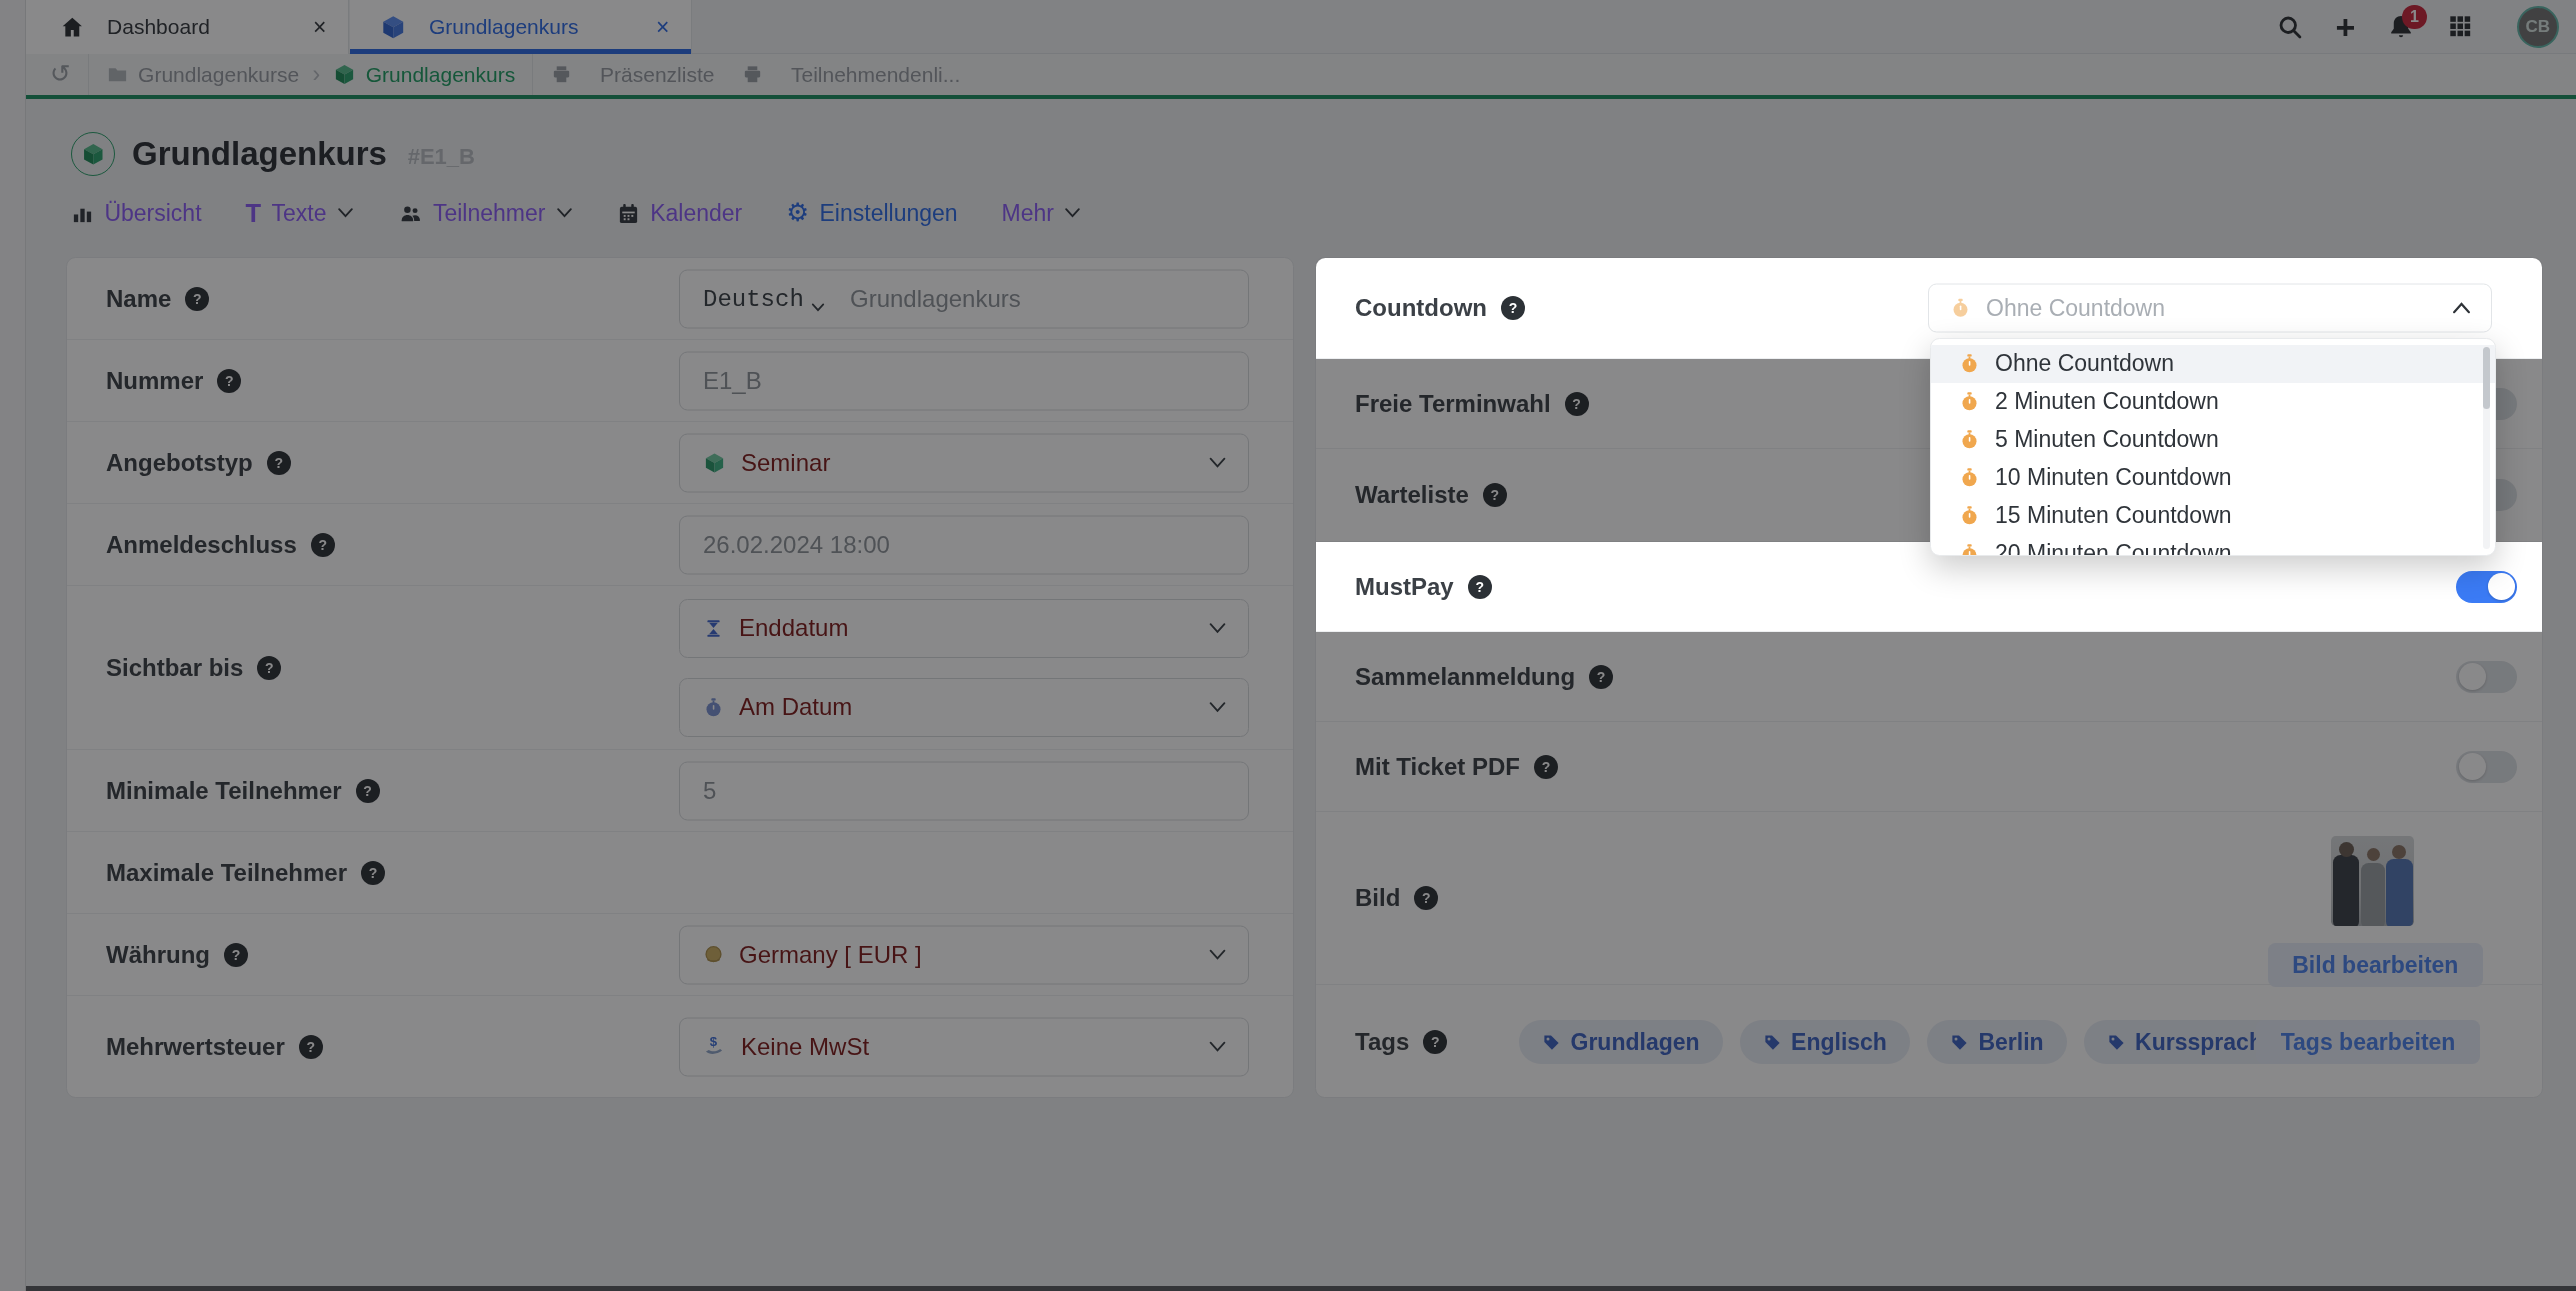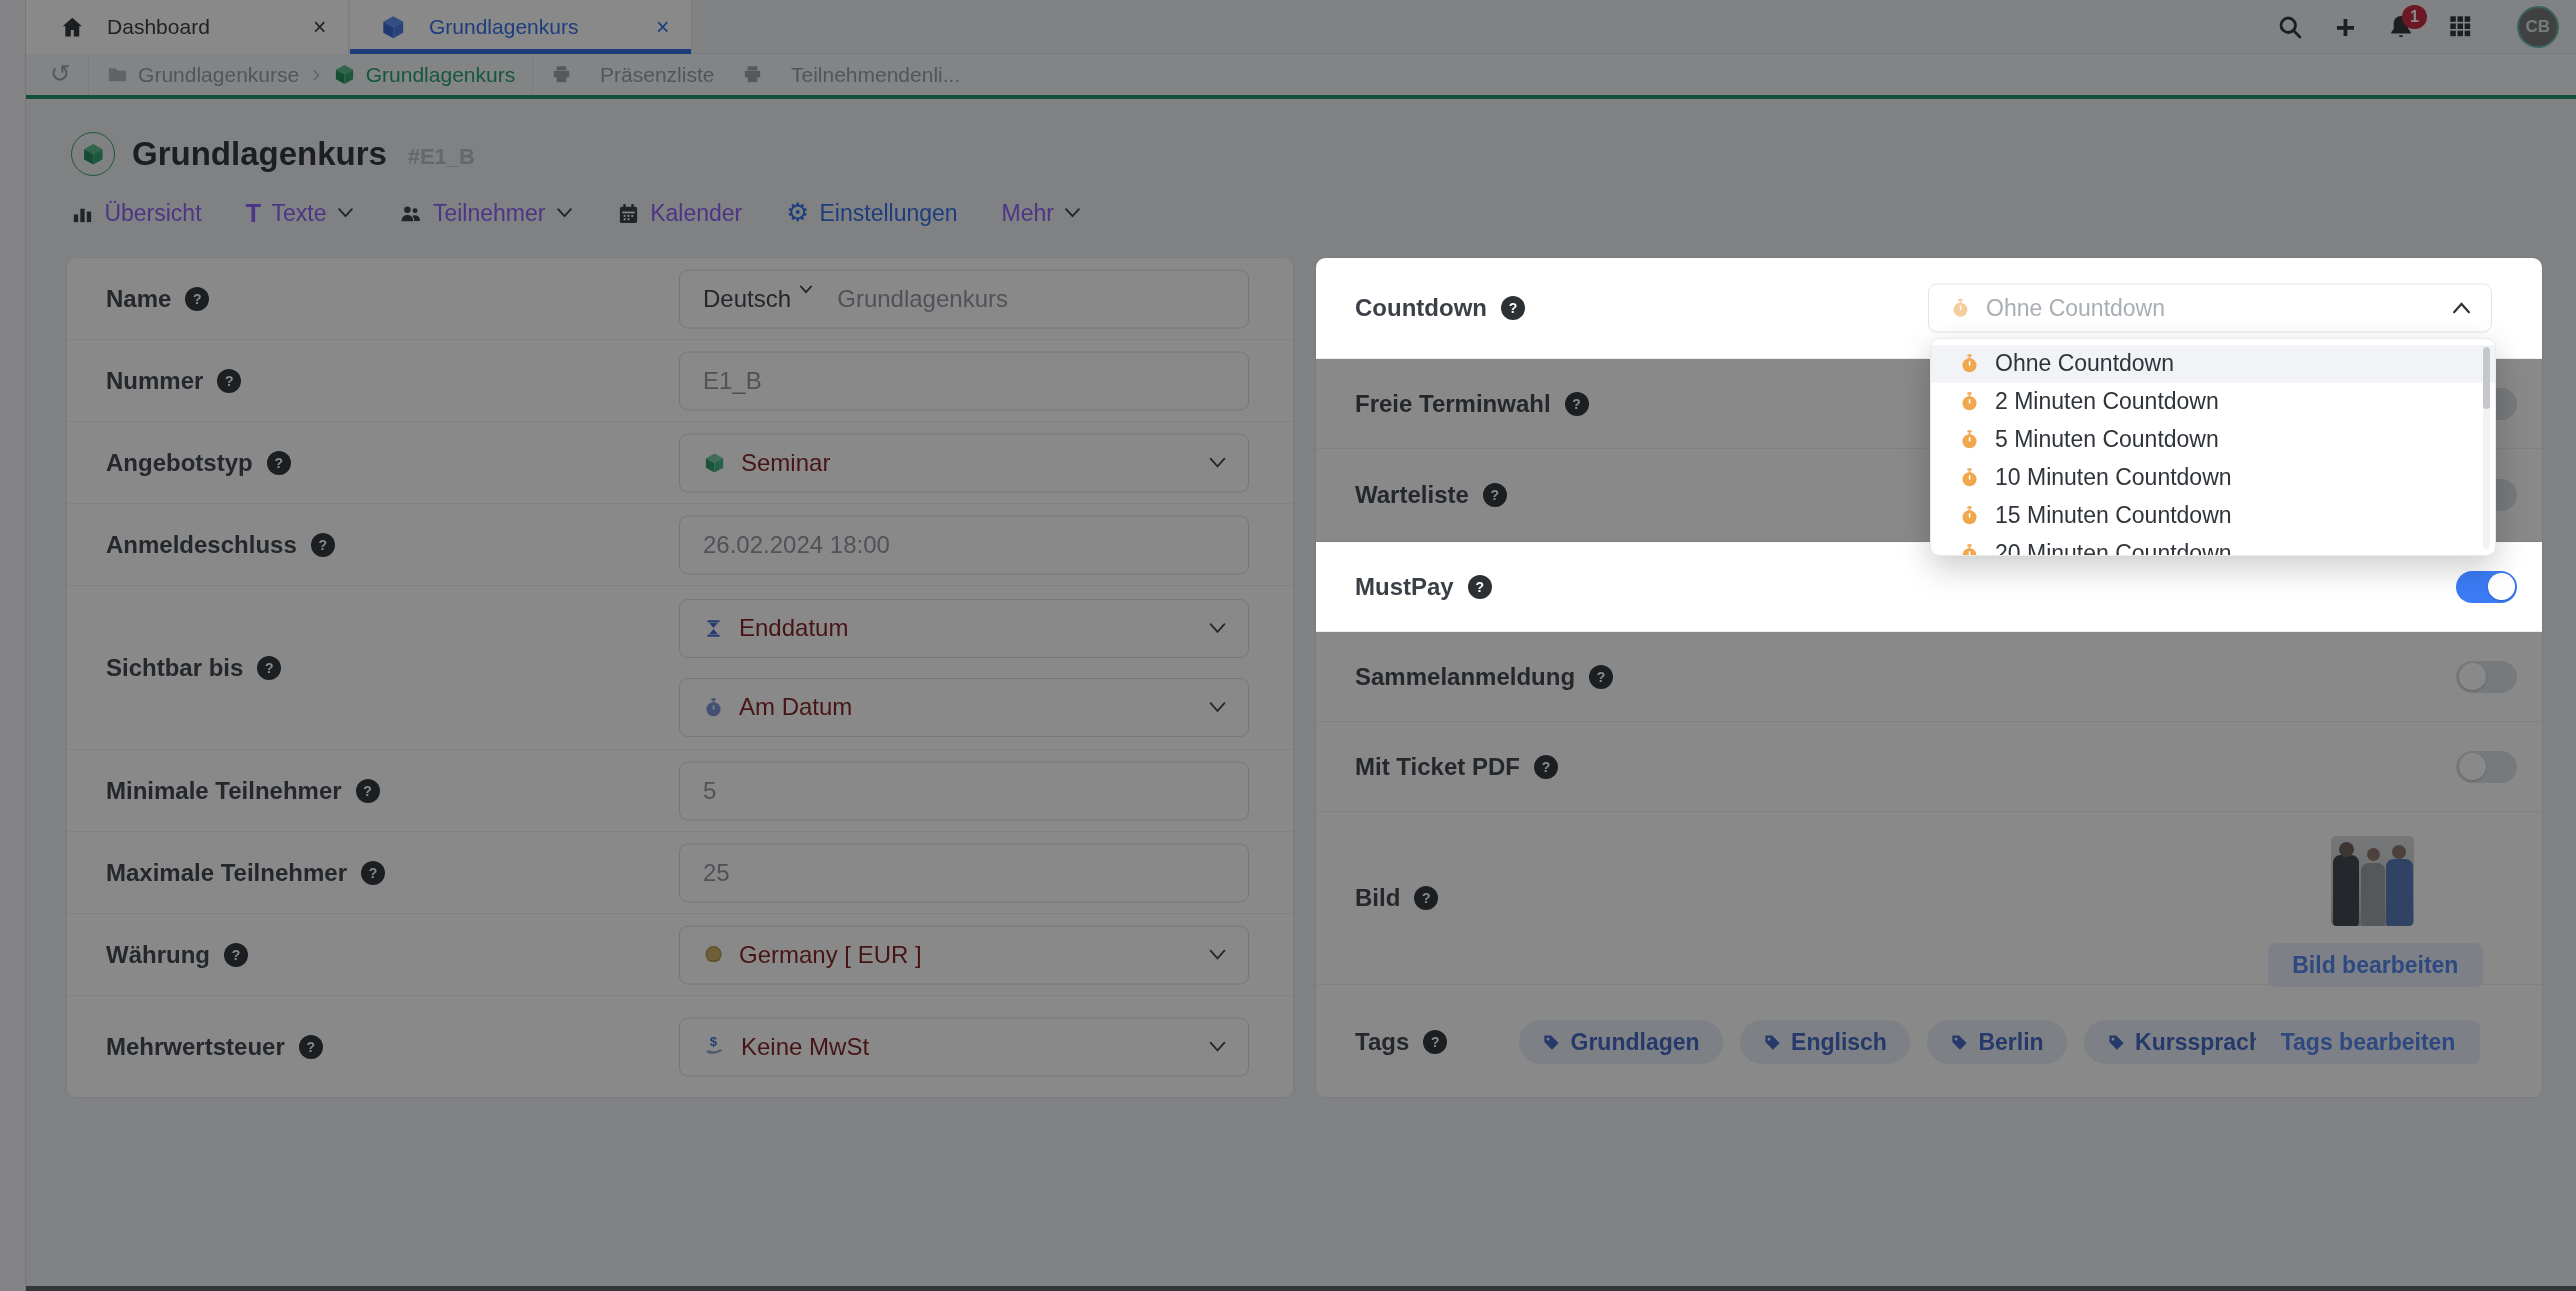--- a/index.html
+++ b/index.html
@@ -75,21 +75,21 @@
   .row-label { margin-left:39px; display:flex; align-items:center; gap:14px;
     font-size:24px; font-weight:600; color:#3b4046; }
   .help { width:24px; height:24px; border-radius:50%; background:#2c3136; color:#fff;
     font-size:14px; font-weight:700; display:flex; align-items:center; justify-content:center; cursor:pointer; }
 
   .field { position:absolute; left:612px; width:570px; top:50%; transform:translateY(-50%); }
   .box { height:59px; border:1.9px solid #d7dadd; border-radius:8.5px; background:#fff;
     display:flex; align-items:center; padding:0 23px; font-size:24px; position:relative; }
   .val-gray { color:#8f959b; }
   .val-dark { color:#7f1d1d; }
-  .lang-prefix { display:flex; align-items:flex-start; gap:7.6px; color:#3a4046; margin-right:24.6px; }
+  .lang-prefix { display:flex; align-items:flex-end; gap:7.6px; color:#3a4046; margin-right:24.6px;font-family:Liberation Mono, monospace; }
   .sel-icon { margin-right:15px; flex:none; }
   .chev-right { position:absolute; right:21px; top:50%; transform:translateY(-50%); color:#3a4046; }
   .stack { display:flex; flex-direction:column; gap:20px; }
 
   
   .toggle { position:absolute; right:24.6px; top:50%; transform:translateY(-50%);
     width:61px; height:32px; border-radius:16px; background:#dde1e5; cursor:pointer; }
   .toggle .knob { position:absolute; top:2.8px; left:2.8px; width:26.5px; height:26.5px; border-radius:50%;
     background:#fff; box-shadow:0 0.9px 2.8px rgba(0,0,0,.2); }
   .toggle.on { background:#3b7bf5; }
@@ -436,25 +436,20 @@
       <span class="val-gray">5</span>
     </div>
       </div>
   </div>
 
   <div class="row h87">
     <div class="row-label">
         <span>Maximale Teilnehmer</span>
         <span class="help">?</span>
       </div>
-    <div class="field">
-        <div class="box">
-      <span class="val-gray">25</span>
-    </div>
-      </div>
   </div>
 
   <div class="row h87">
     <div class="row-label">
         <span>Währung</span>
         <span class="help">?</span>
       </div>
     <div class="field">
         <div class="box">
       <span class="sel-icon">

